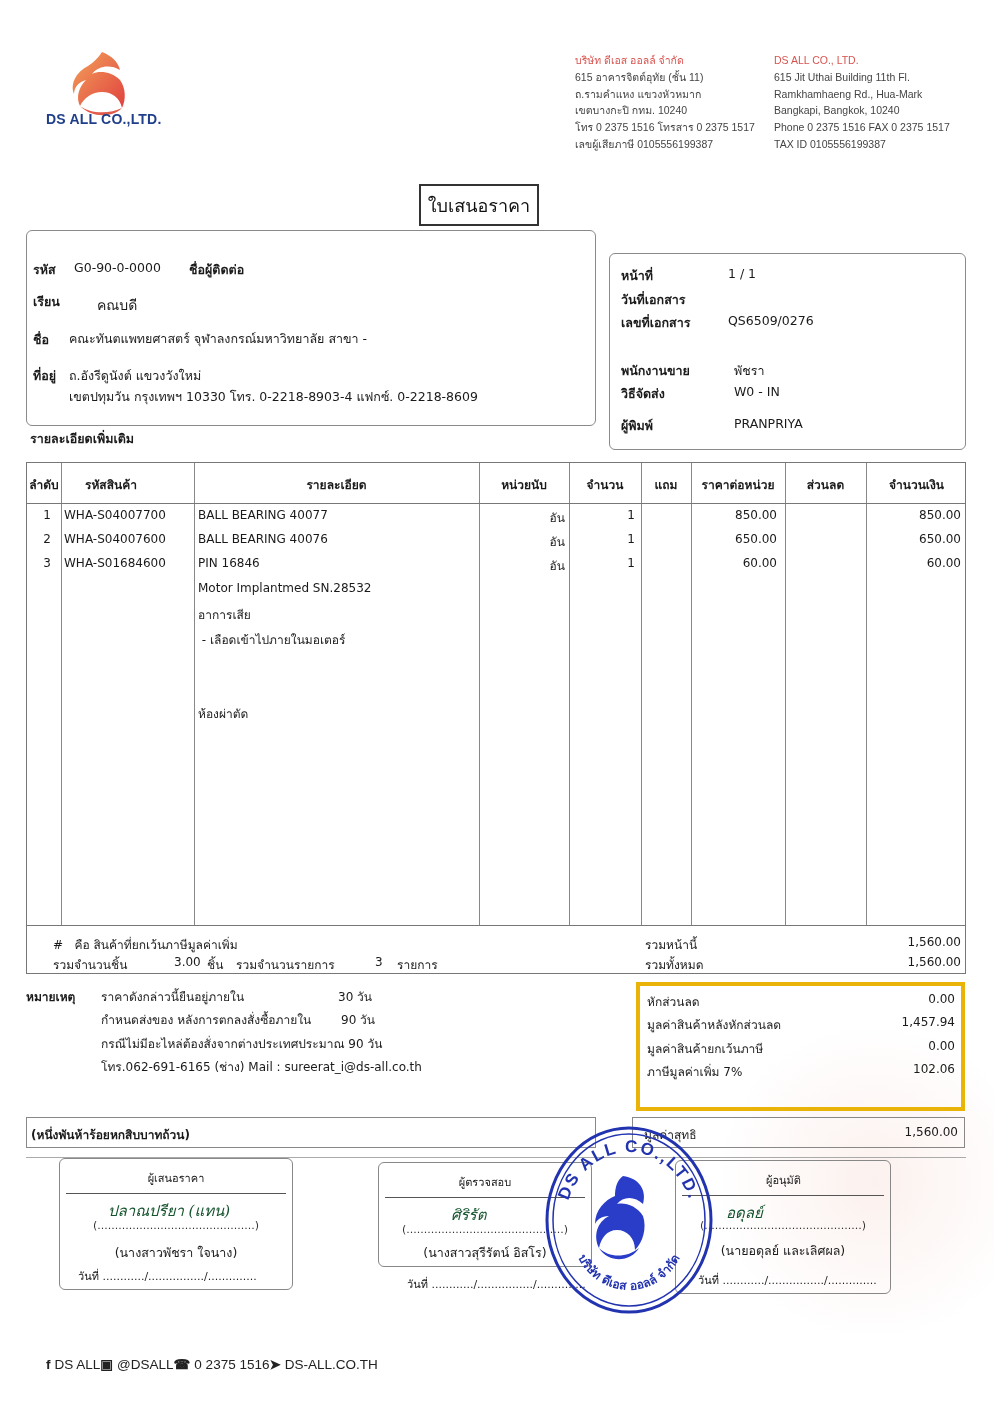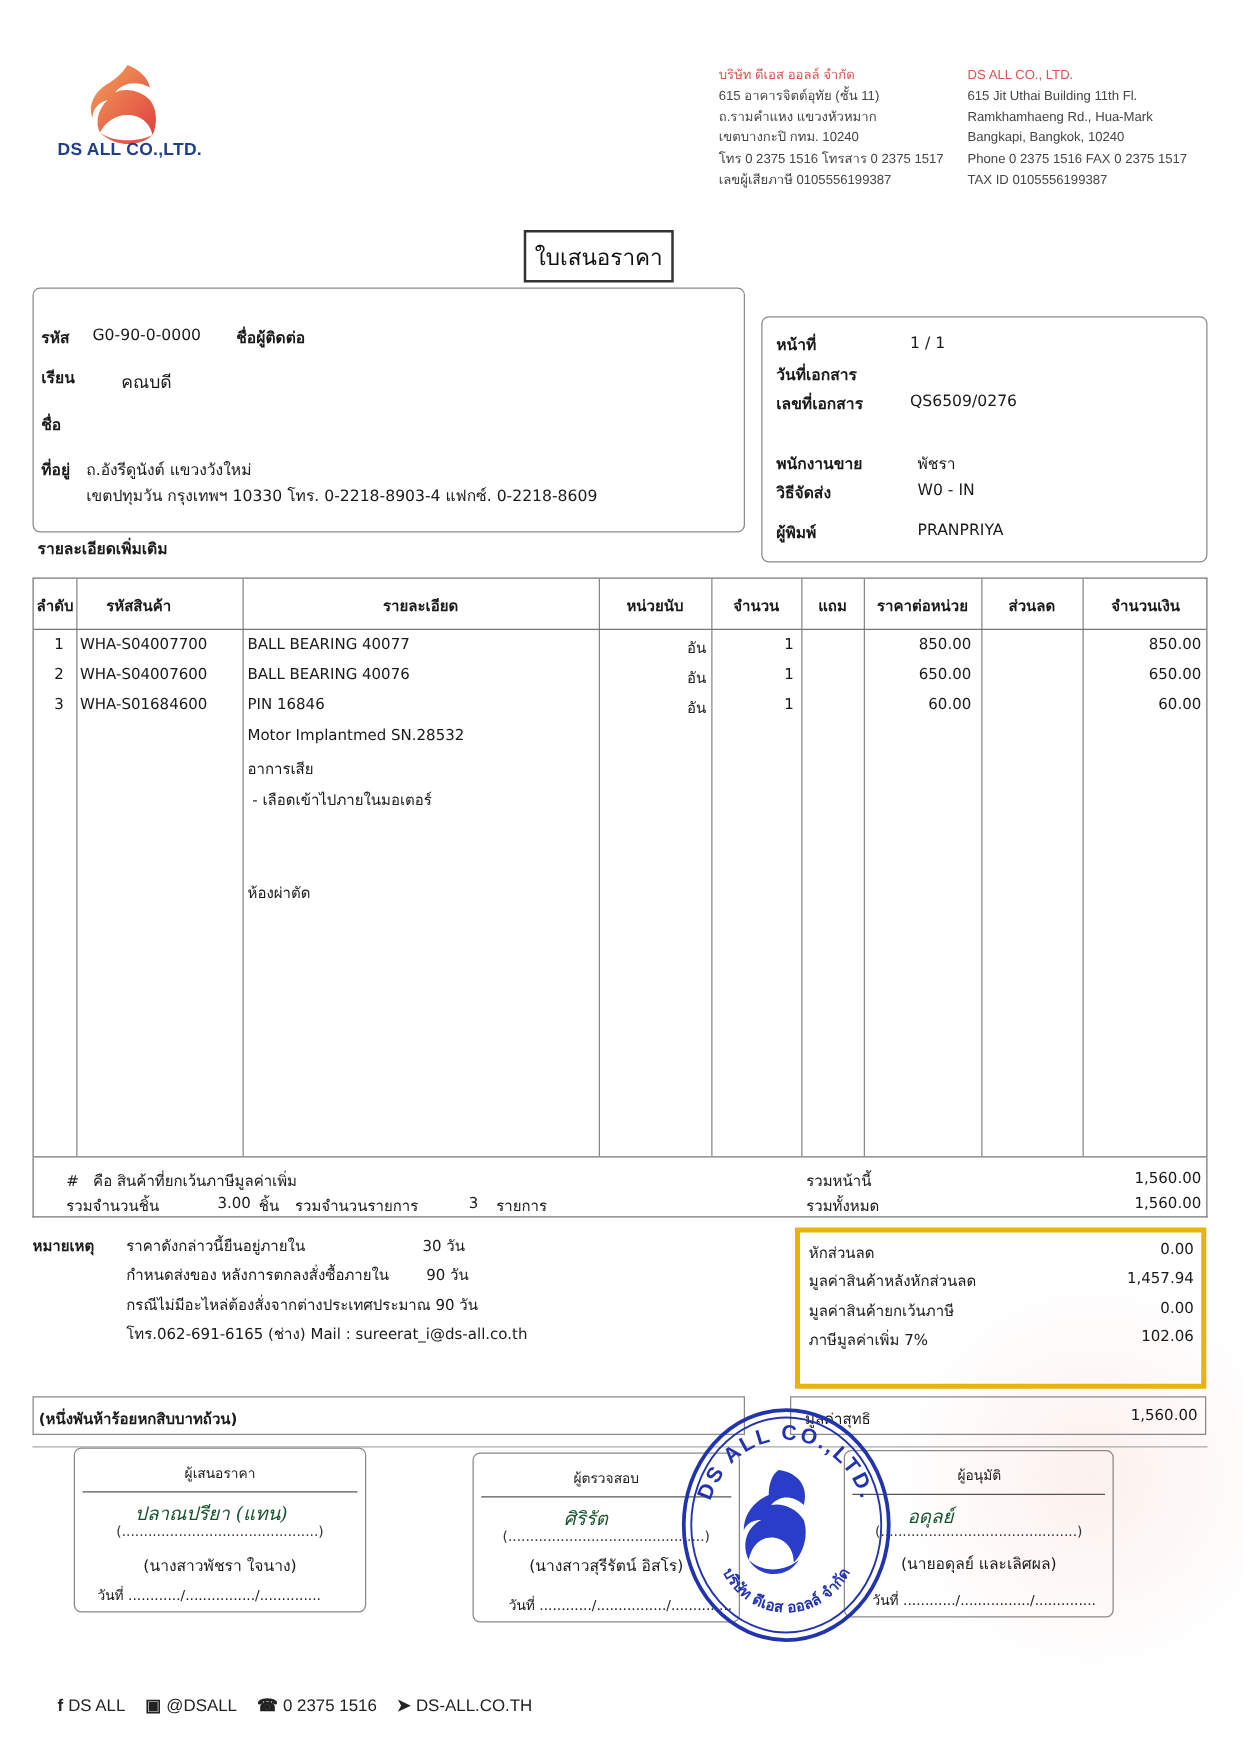--- a/index.html
+++ b/index.html
@@ -48,21 +48,21 @@
   .sig-box { border: 1px solid #888; border-radius: 6px; }
   .sig-title { position: absolute; left: 0; right: 0; top: 10px; text-align: center; font-size: 11px; }
   .sig-rule { position: absolute; left: 6px; right: 6px; top: 34px; border-top: 1px solid #555; }
   .sig-dots { position: absolute; left: 0; right: 0; text-align: center; font-size: 11px; color: #333; }
   .sig-name { position: absolute; left: 0; right: 0; text-align: center; font-size: 12.5px; }
   .sig-date { position: absolute; left: 18px; font-size: 11px; }
   .handwrite { position: absolute; font-family: "DejaVu Serif", serif; font-style: italic; color: #14532d; font-size: 15px; }
 
   .stamp { left: 543px; top: 1124px; width: 170px; height: 192px; }
 
-  .footer { left: 46px; top: 1356px; font-family: "Liberation Sans", sans-serif; font-size: 13.5px; color: #222; display: flex; gap: 16px; align-items: center; }
+  .footer { left: 46px; top: 1356px; font-family: "Liberation Sans", sans-serif; font-size: 13.5px; color: #222; display: flex; gap: 0; align-items: center; }
   .footer span.ic { font-weight: bold; margin-right: 4px; }
 
   .watermark { right: -40px; bottom: 60px; width: 320px; height: 320px; border-radius: 50%; background: radial-gradient(circle, rgba(245,215,205,0.35) 0%, rgba(255,255,255,0) 70%); }
 </style>
 </head>
 <body>
 
 <div class="abs watermark"></div>
 
 <div class="abs logo-wrap">
@@ -99,20 +99,21 @@
 <div class="abs doc-title-box">ใบเสนอราคา</div>
 
 <div class="abs box cust-box">
   <div class="row lbl" style="left:6px;top:29px;">รหัส</div>
   <div class="row" style="left:47px;top:29px;">G0-90-0-0000</div>
   <div class="row lbl" style="left:162px;top:29px;">ชื่อผู้ติดต่อ</div>
   <div class="row" style="left:250px;top:29px;"></div>
   <div class="row lbl" style="left:6px;top:61px;">เรียน</div>
   <div class="row" style="left:70px;top:63px;font-size:14px;">คณบดี</div>
   <div class="row lbl" style="left:6px;top:99px;">ชื่อ</div>
+  <div class="row" style="left:42px;top:98px;">คณะทันตแพทยศาสตร์ จุฬาลงกรณ์มหาวิทยาลัย สาขา -</div>
   <div class="row lbl" style="left:6px;top:135px;">ที่อยู่</div>
   <div class="row" style="left:42px;top:135px;">ถ.อังรีดูนังต์ แขวงวังใหม่</div>
   <div class="row" style="left:42px;top:156px;">เขตปทุมวัน กรุงเทพฯ 10330 โทร. 0-2218-8903-4 แฟกซ์. 0-2218-8609</div>
 </div>
 
 <div class="abs box doc-box">
   <div class="row lbl" style="left:11px;top:12px;">หน้าที่</div>
   <div class="row" style="left:118px;top:12px;">1  /  1</div>
   <div class="row lbl" style="left:11px;top:36px;">วันที่เอกสาร</div>
   <div class="row" style="left:118px;top:36px;"></div>
@@ -229,21 +230,21 @@
 
 <div class="abs sig-box" style="left:59px;top:1158px;width:234px;height:132px;">
   <div class="sig-title">ผู้เสนอราคา</div>
   <div class="sig-rule"></div>
   <div class="handwrite" style="left:48px;top:40px;">ปลาณปรียา (แทน)</div>
   <div class="sig-dots" style="top:60px;">(.............................................)</div>
   <div class="sig-name" style="top:84px;">(นางสาวพัชรา ใจนาง)</div>
   <div class="sig-date" style="top:108px;">วันที่ ............/................/..............</div>
 </div>
 
-<div class="abs sig-box" style="left:378px;top:1162px;width:214px;height:136px;">
+<div class="abs sig-box" style="left:378px;top:1162px;width:214px;height:105px;">
   <div class="sig-title">ผู้ตรวจสอบ</div>
   <div class="sig-rule"></div>
   <div class="handwrite" style="left:72px;top:40px;">ศิริรัต</div>
   <div class="sig-dots" style="top:60px;">(.............................................)</div>
   <div class="sig-name" style="top:80px;">(นางสาวสุรีรัตน์ อิสโร)</div>
   <div class="sig-date" style="top:112px;left:28px;">วันที่ ............/................/..............</div>
 </div>
 
 <div class="abs sig-box" style="left:675px;top:1160px;width:216px;height:134px;">
   <div class="sig-title" style="left:90px;right:auto;">ผู้อนุมัติ</div>

